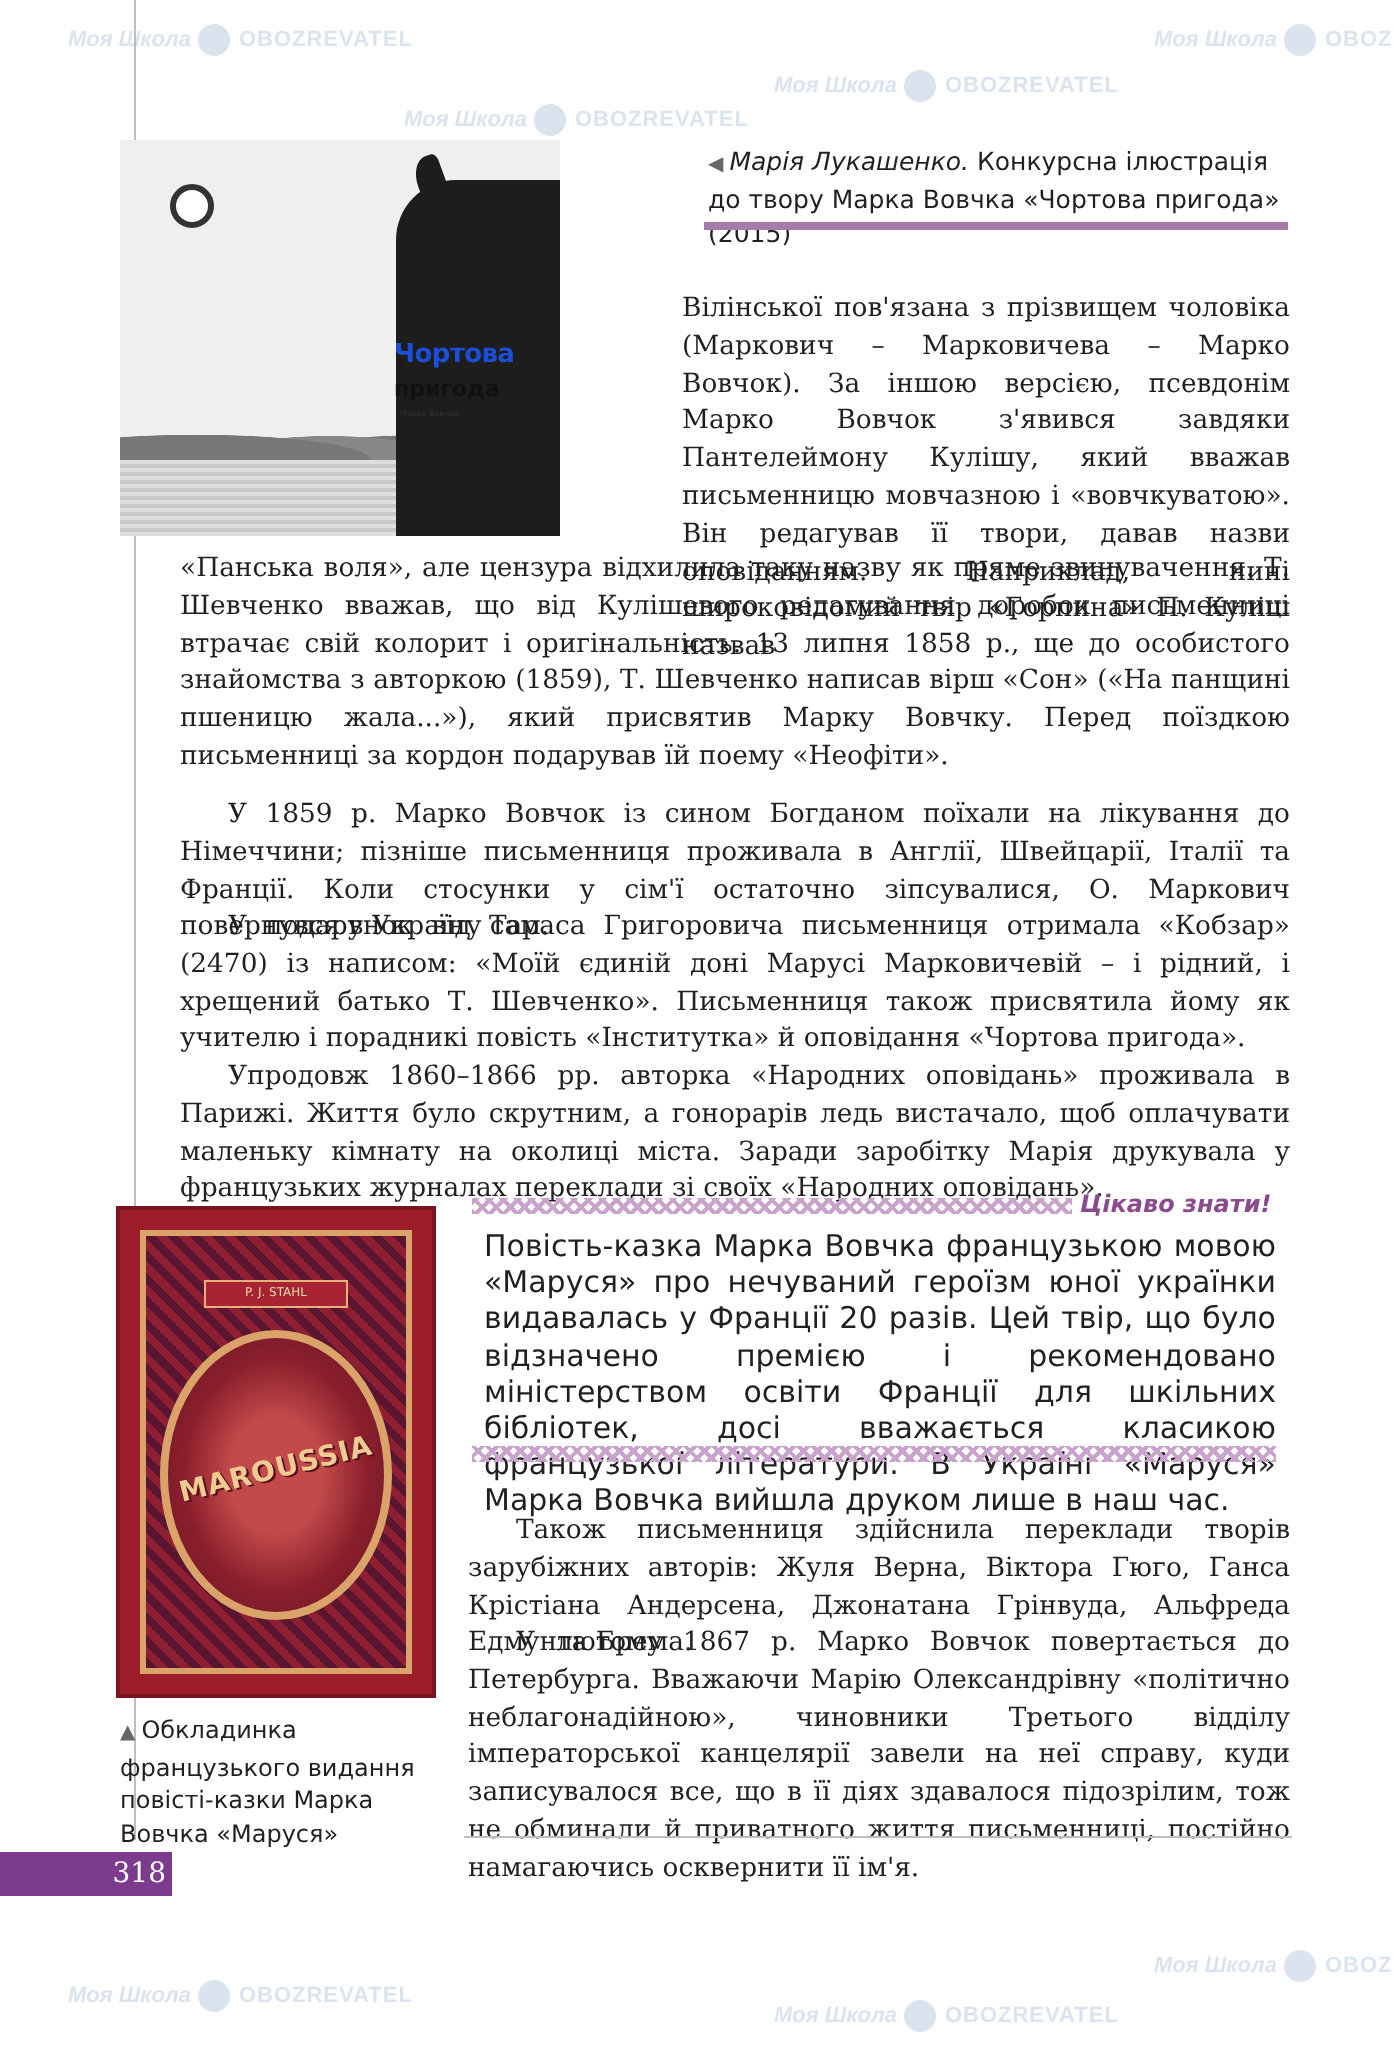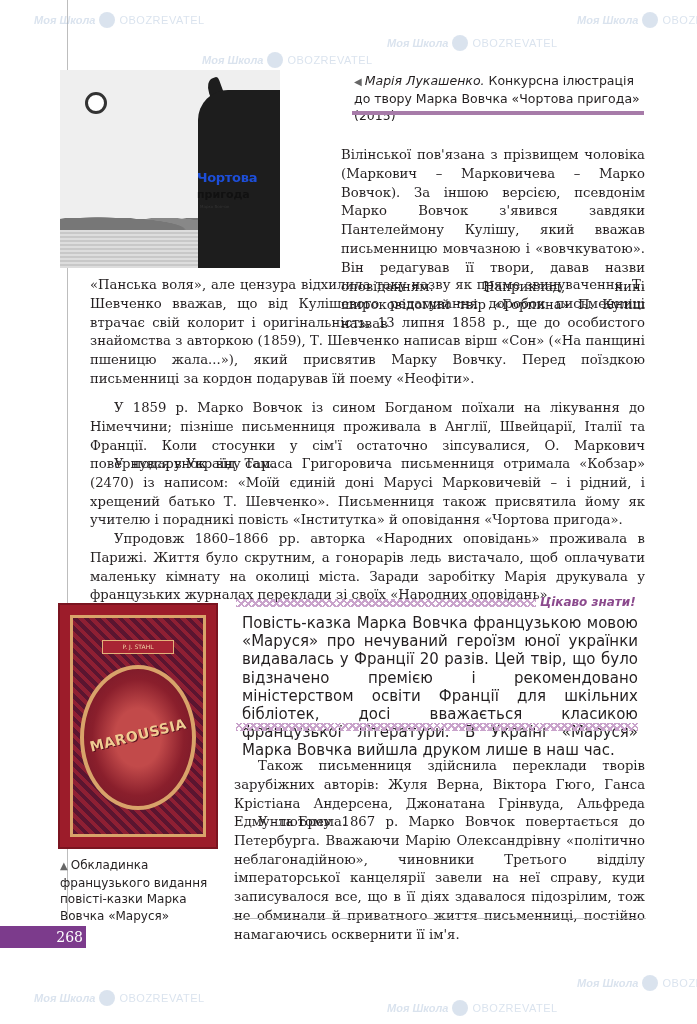--- a/index.html
+++ b/index.html
@@ -5,21 +5,21 @@
   * { box-sizing: border-box; margin: 0; padding: 0; }
   html, body { width: 697px; height: 1024px; background: #ffffff; overflow: hidden; }
   body { position: relative; font-family: "DejaVu Serif", serif; color: #231f20; }
 
   .page-rule-left { position: absolute; left: 67px; top: 0; width: 1px; height: 920px; background: #bdbdbd; }
 
   
   .wm { position: absolute; font-family: "Liberation Sans", sans-serif; font-style: italic; font-weight: bold;
         font-size: 11px; color: rgba(150, 175, 205, 0.35); white-space: nowrap; pointer-events: none; display: flex; align-items: center; gap: 4px; margin-left: 32px; }
   .wm .circ { display: inline-block; width: 16px; height: 16px; border-radius: 50%; background: rgba(150,175,205,0.35); }
-  .wm .brand { font-style: normal; font-weight: normal; letter-spacing: 0.5px; }
+  .wm .brand { font-style: normal; font-weight: bold; letter-spacing: 0.5px; }
 
   
   .illus { position: absolute; left: 60px; top: 70px; width: 220px; height: 198px; background: #efefef; overflow: hidden; }
   .illus .moon { position: absolute; left: 25px; top: 22px; width: 22px; height: 22px; border-radius: 50%; border: 3px solid #333; background: #fff; }
   .illus .hills { position: absolute; left: 0; bottom: 38px; width: 190px; height: 22px;
                   background: radial-gradient(ellipse at 20% 100%, #777 0 40%, transparent 41%),
                               radial-gradient(ellipse at 55% 100%, #888 0 38%, transparent 39%),
                               radial-gradient(ellipse at 85% 100%, #777 0 40%, transparent 41%); }
   .illus .ground { position: absolute; left: 0; bottom: 0; width: 100%; height: 38px;
                    background: repeating-linear-gradient(0deg, #ddd 0 2px, #c8c8c8 2px 4px); }
@@ -144,14 +144,14 @@
 <div class="body indent" style="position:absolute;left:234px;top:742px;width:411px;">Також письменниця здійснила переклади творів зарубіжних авторів: Жуля Верна, Віктора Гюго, Ганса Крістіана Андерсена, Джонатана Грінвуда, Альфреда Едмунта Брема.</div>
 <div class="body indent" style="position:absolute;left:234px;top:798px;width:411px;">У лютому 1867 р. Марко Вовчок повертається до Петербурга. Вважаючи Марію Олександрівну «політично неблагонадійною», чиновники Третього відділу імператорської канцелярії завели на неї справу, куди записувалося все, що в її діях здавалося підозрілим, тож не обминали й приватного життя письменниці, постійно намагаючись осквернити її ім'я.</div>
 
 <div class="cap-book">
   <span class="tri">▲</span><span>Обкладинка французького видання повісті-казки Марка Вовчка «Маруся»</span>
 </div>
 
 <div class="bottom-rule"></div>
 
 <div class="footer">
-  <div class="pagenum">268</div>
+  <div class="pagenum">318</div>
 </div>
 
 </body></html>

